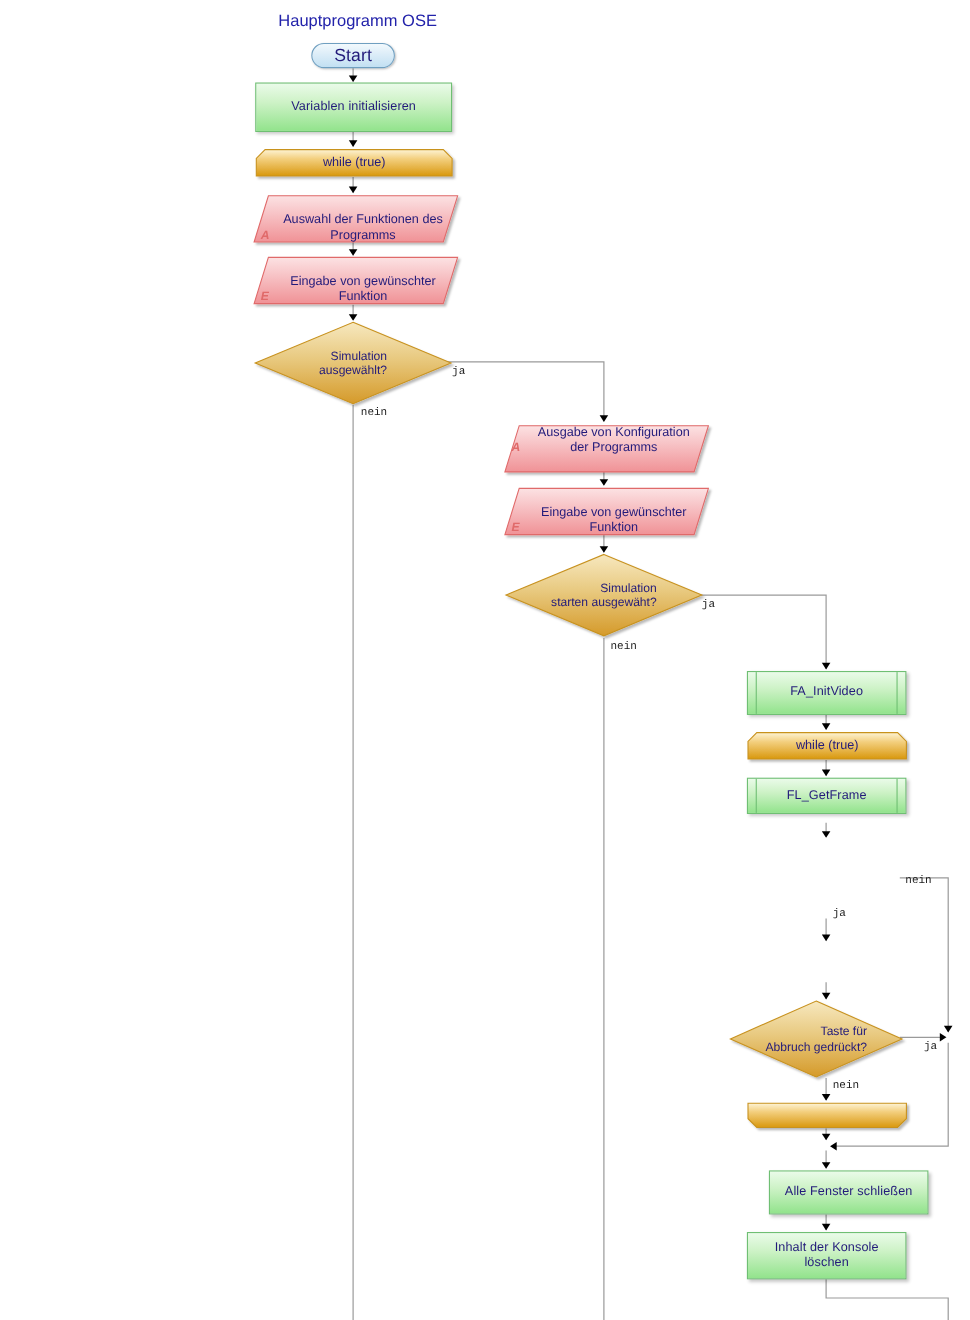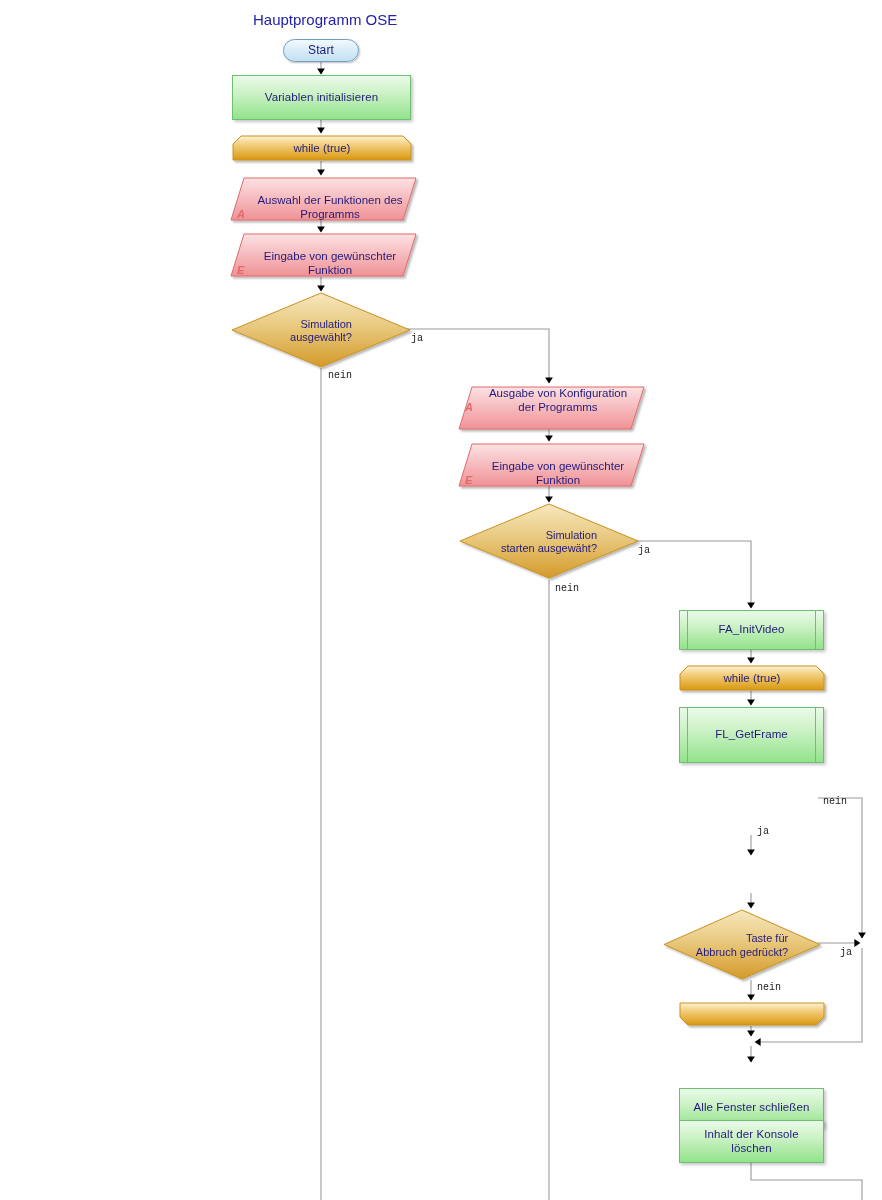--- a/index.html
+++ b/index.html
@@ -47,21 +47,21 @@
     white-space: nowrap;
   }
 
   
   .terminator {
     border: 1px solid #6f9fc0;
     border-radius: 14px;
     background: linear-gradient(to bottom, #f2f9fd 0%, #dcedf8 45%, #c2e0f2 100%);
     box-shadow: 1px 1px 2px rgba(0,0,0,0.25);
     color: #221a7a;
-    font-size: 12px;
+    font-size: 16px;
   }
 
   
   .process {
     border: 1px solid #6fbf73;
     background: linear-gradient(to bottom, #eafbe9 0%, #cdf2c6 40%, #92e38c 100%);
     box-shadow: 2px 2px 3px rgba(0,0,0,0.22);
     font-size: 11.5px;
   }
   
@@ -332,21 +332,21 @@
     <span>FA_InitVideo</span>
   </div>
 
   <div class="loop-wrap" style="left:679px; top:665px; width:146px; height:26px;">
     <svg width="146" height="26" viewBox="0 0 146 26">
       <path d="M9,1 L137,1 L145,9 L145,25 L1,25 L1,9 Z" fill="url(#grad-gold)" stroke="#c8921f" stroke-width="1" filter="url(#dshadow)"></path>
     </svg>
     <div class="loop-text">while (true)</div>
   </div>
 
-  <div class="node process sub" style="left:679px; top:707px; width:145px; height:56px;">
+  <div class="node process sub" style="left:679px; top:707px; width:145px; height:33px;">
     <span>FL_GetFrame</span>
   </div>
 
 
   <div class="edge-label" style="left:823px; top:796px;">nein</div>
   <div class="edge-label" style="left:757px; top:826px;">ja</div>
 
 
   <div class="dec-wrap" style="left:663px; top:909px; width:158px; height:71px;">
     <svg width="158" height="71" viewBox="0 0 158 71">
@@ -363,21 +363,21 @@
   <div class="edge-label" style="left:840px; top:947px;">ja</div>
   <div class="edge-label" style="left:757px; top:982px;">nein</div>
 
   <div class="loop-wrap" style="left:679px; top:1002px; width:146px; height:24px;">
     <svg width="146" height="24" viewBox="0 0 146 24">
       <path d="M1,1 L145,1 L145,15 L137,23 L9,23 L1,15 Z" fill="url(#grad-gold)" stroke="#c8921f" stroke-width="1" filter="url(#dshadow)"></path>
     </svg>
     <div class="loop-text"></div>
   </div>
 
-  <div class="node process" style="left:679px; top:1064px; width:145px; height:40px;margin-top:24px;">
+  <div class="node process" style="left:699px; top:1064px; width:145px; height:40px;">
     <span>Alle Fenster schließen</span>
   </div>
 
   <div class="node process" style="left:679px; top:1120px; width:145px; height:43px;">
     <div>
       <div>Inhalt der Konsole</div>
       <div>löschen</div>
     </div>
   </div>
 

